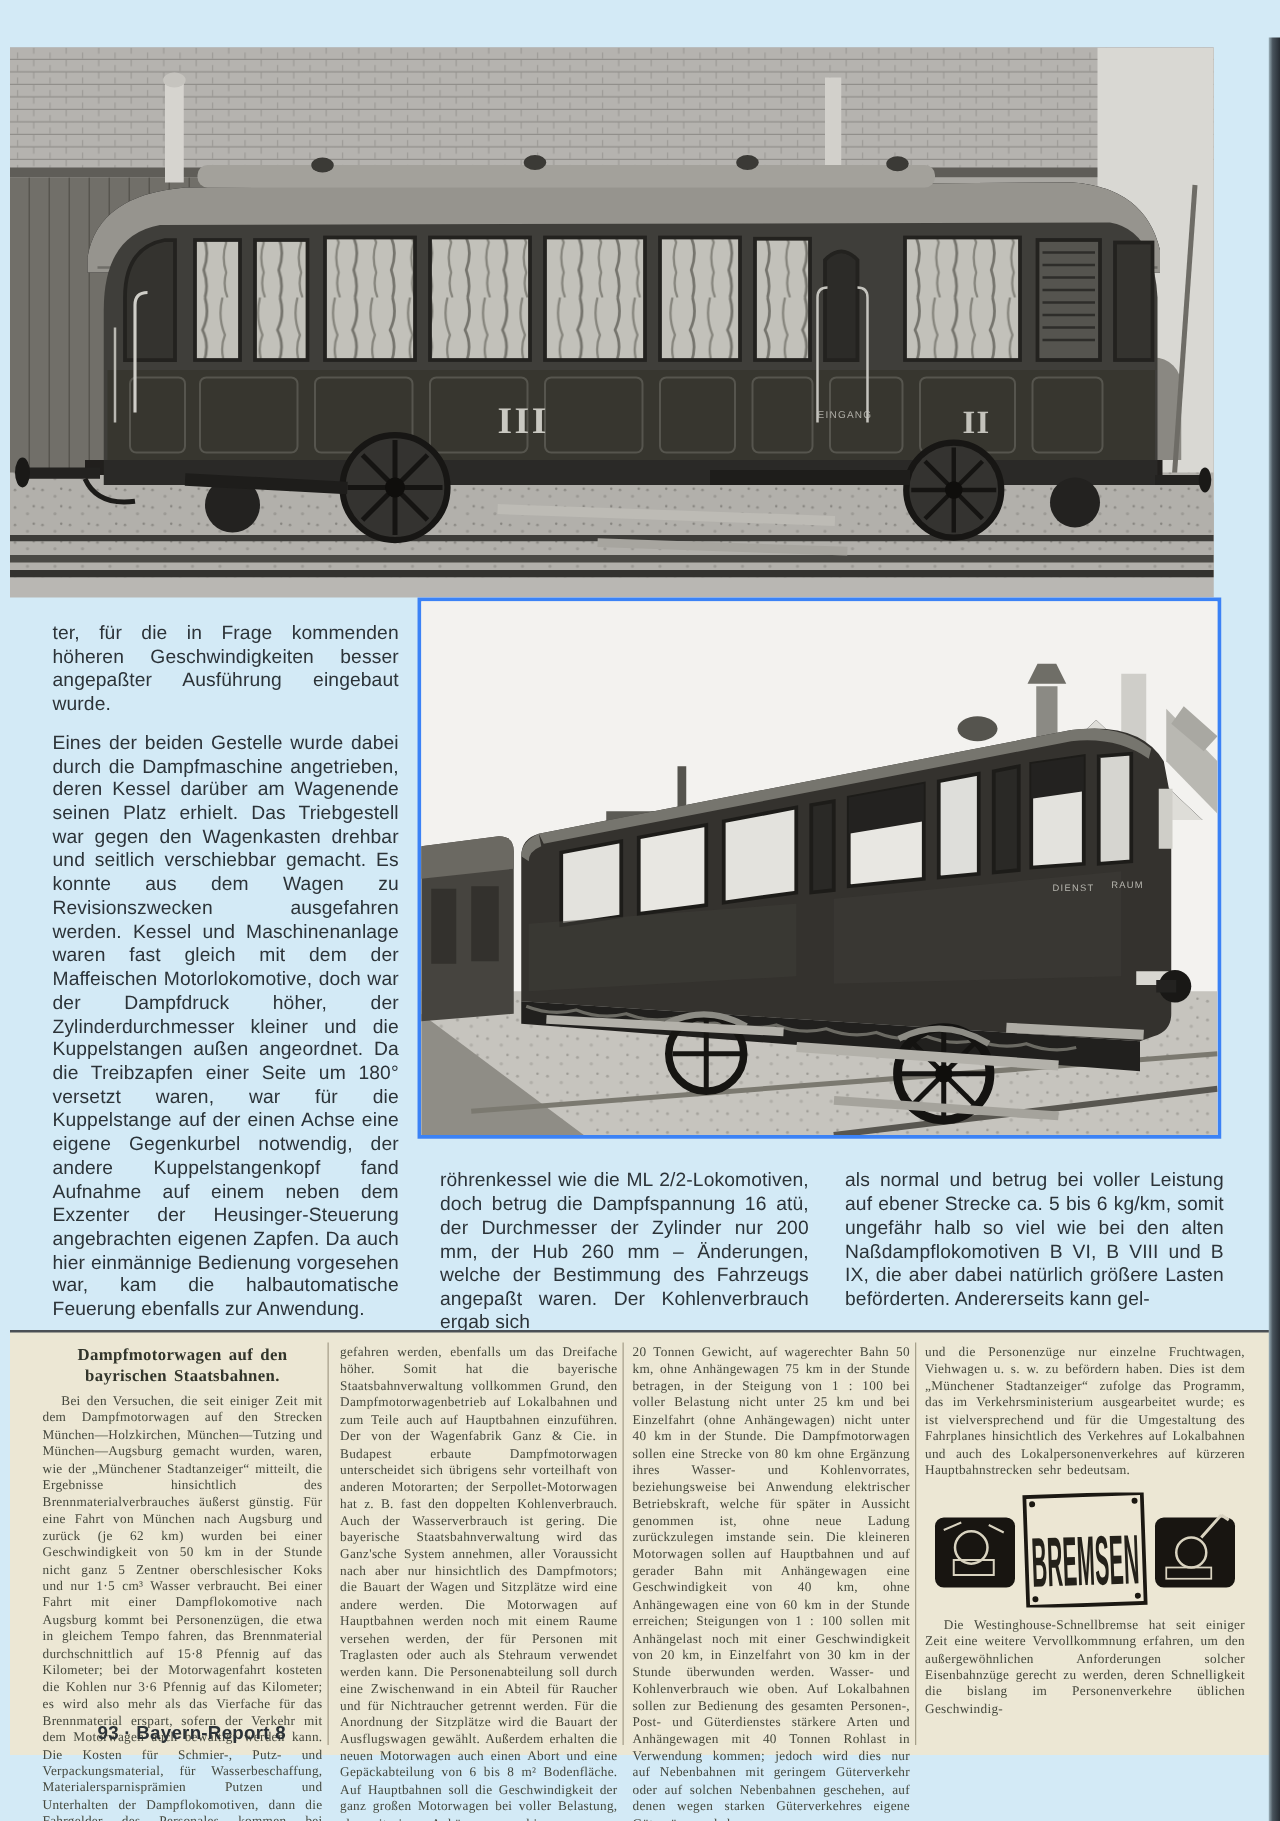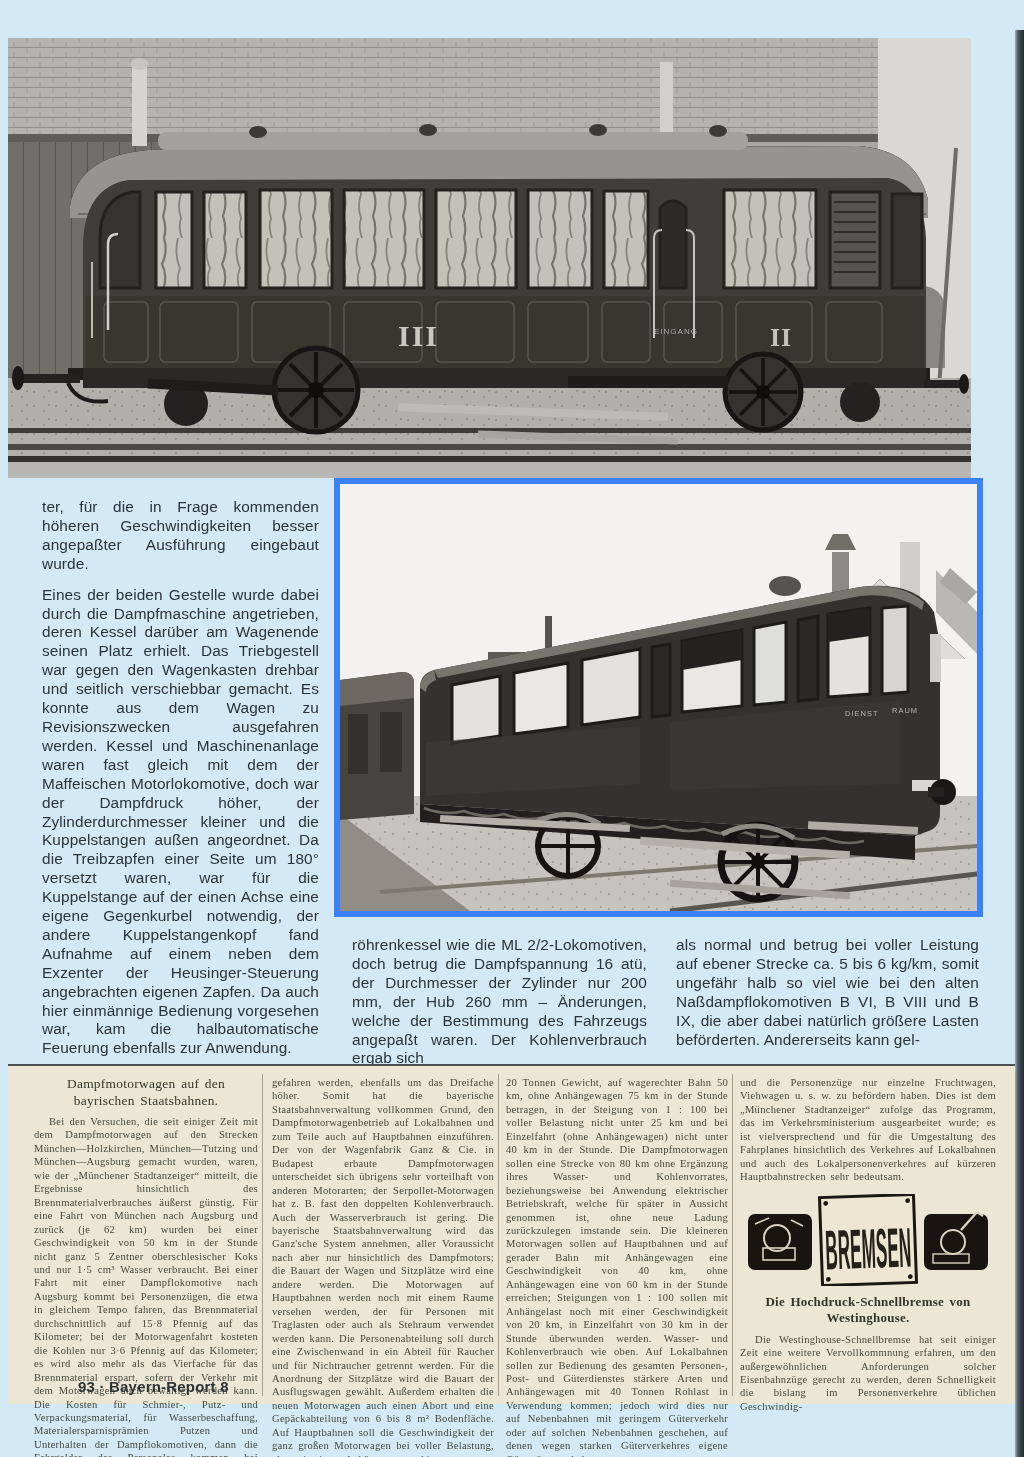--- a/index.html
+++ b/index.html
@@ -6,21 +6,21 @@
   body{
     width:1024px;height:1457px;
     background:#d3eaf6;
     position:relative;
     overflow:hidden;
     font-family:"Liberation Sans",sans-serif;
   }
   .abs{position:absolute;}
   
   #photo1{left:8px;top:38px;width:963px;height:440px;background:#b9b7b3;}
-  #photo2{left:334px;top:478px;width:637px;height:427px;background:#f2f1ee;border:6px solid #3b82f6;}
+  #photo2{left:334px;top:478px;width:637px;height:427px;background:#f2f1ee;border:3px solid #3b82f6;}
   #photo1 svg,#photo2 svg{display:block;}
   
   .article{
     font-size:15.4px;line-height:18.9px;color:#2c3338;
     text-align:justify;letter-spacing:.1px;
   }
   .article p{margin:12px;}
   #col-left{left:30px;top:486px;width:301px;}
   #col-mid{left:340px;top:924px;width:319px;}
   #col-right{left:664px;top:924px;width:327px;}
@@ -33,21 +33,21 @@
     color:#45483d;
   }
   .clip-col{position:absolute;top:10px;font-size:10.6px;line-height:13.45px;
     text-align:justify;letter-spacing:.25px;word-spacing:1.6px;}
   #clip-col1{left:26px;width:224px;}
   #clip-col2{left:264px;width:222px;}
   #clip-col3{left:498px;width:222px;}
   #clip-col4{left:732px;width:256px;}
   .clip-rule{position:absolute;top:8px;height:322px;border-left:1px solid #a59f89;}
   .clip-heading{
-    font-weight:normal;font-size:13.4px;line-height:16.5px;text-align:center;
+    font-weight:bold;font-size:13.4px;line-height:16.5px;text-align:center;
     color:#32352b;margin:0 0 6px 0;letter-spacing:.3px;word-spacing:2px;
   }
   .clip-col p{margin:0;}
   .indent{text-indent:15px;}
   #bremsen-logo{display:block;margin:10px auto 8px auto;}
   .clip-heading2{font-weight:bold;font-size:13px;line-height:16px;text-align:center;
     color:#32352b;margin:2px 0 7px 0;word-spacing:2px;}
   
   #footer{left:30px;top:1378px;font-size:15px;font-weight:bold;color:#2c3338;letter-spacing:.2px;margin-left:48px;}
   
@@ -346,20 +346,19 @@
       <g transform="rotate(-2 121 46)">
         <rect x="74" y="2" width="94" height="88" fill="#ece6d3" stroke="#1b1812" stroke-width="3"></rect>
         <circle cx="80" cy="8" r="2.4" fill="#1b1812"></circle>
           <circle cx="162" cy="8" r="2.4" fill="#1b1812"></circle>
         <circle cx="80" cy="84" r="2.4" fill="#1b1812"></circle>
           <circle cx="162" cy="84" r="2.4" fill="#1b1812"></circle>
         <text x="121" y="74" text-anchor="middle" font-family="Liberation Sans, sans-serif" font-weight="bold" font-size="56" fill="#24211a" textLength="86" lengthAdjust="spacingAndGlyphs">BREMSEN</text>
       </g>
     </svg>
 
-    <h3 class="clip-heading2">Die Hochdruck-Schnellbremse von Westinghouse.</h3>
     <p class="indent">Die Westinghouse-Schnellbremse hat seit einiger Zeit eine weitere Vervollkommnung erfahren, um den außergewöhnlichen Anforderungen solcher Eisenbahnzüge gerecht zu werden, deren Schnelligkeit die bislang im Personenverkehre üblichen Geschwindig-</p>
   </div>
 </div>
 
 <div class="abs" id="footer">93 · Bayern-Report 8</div>
 
 <div class="abs" id="page-edge"></div>
 
 </body></html>

